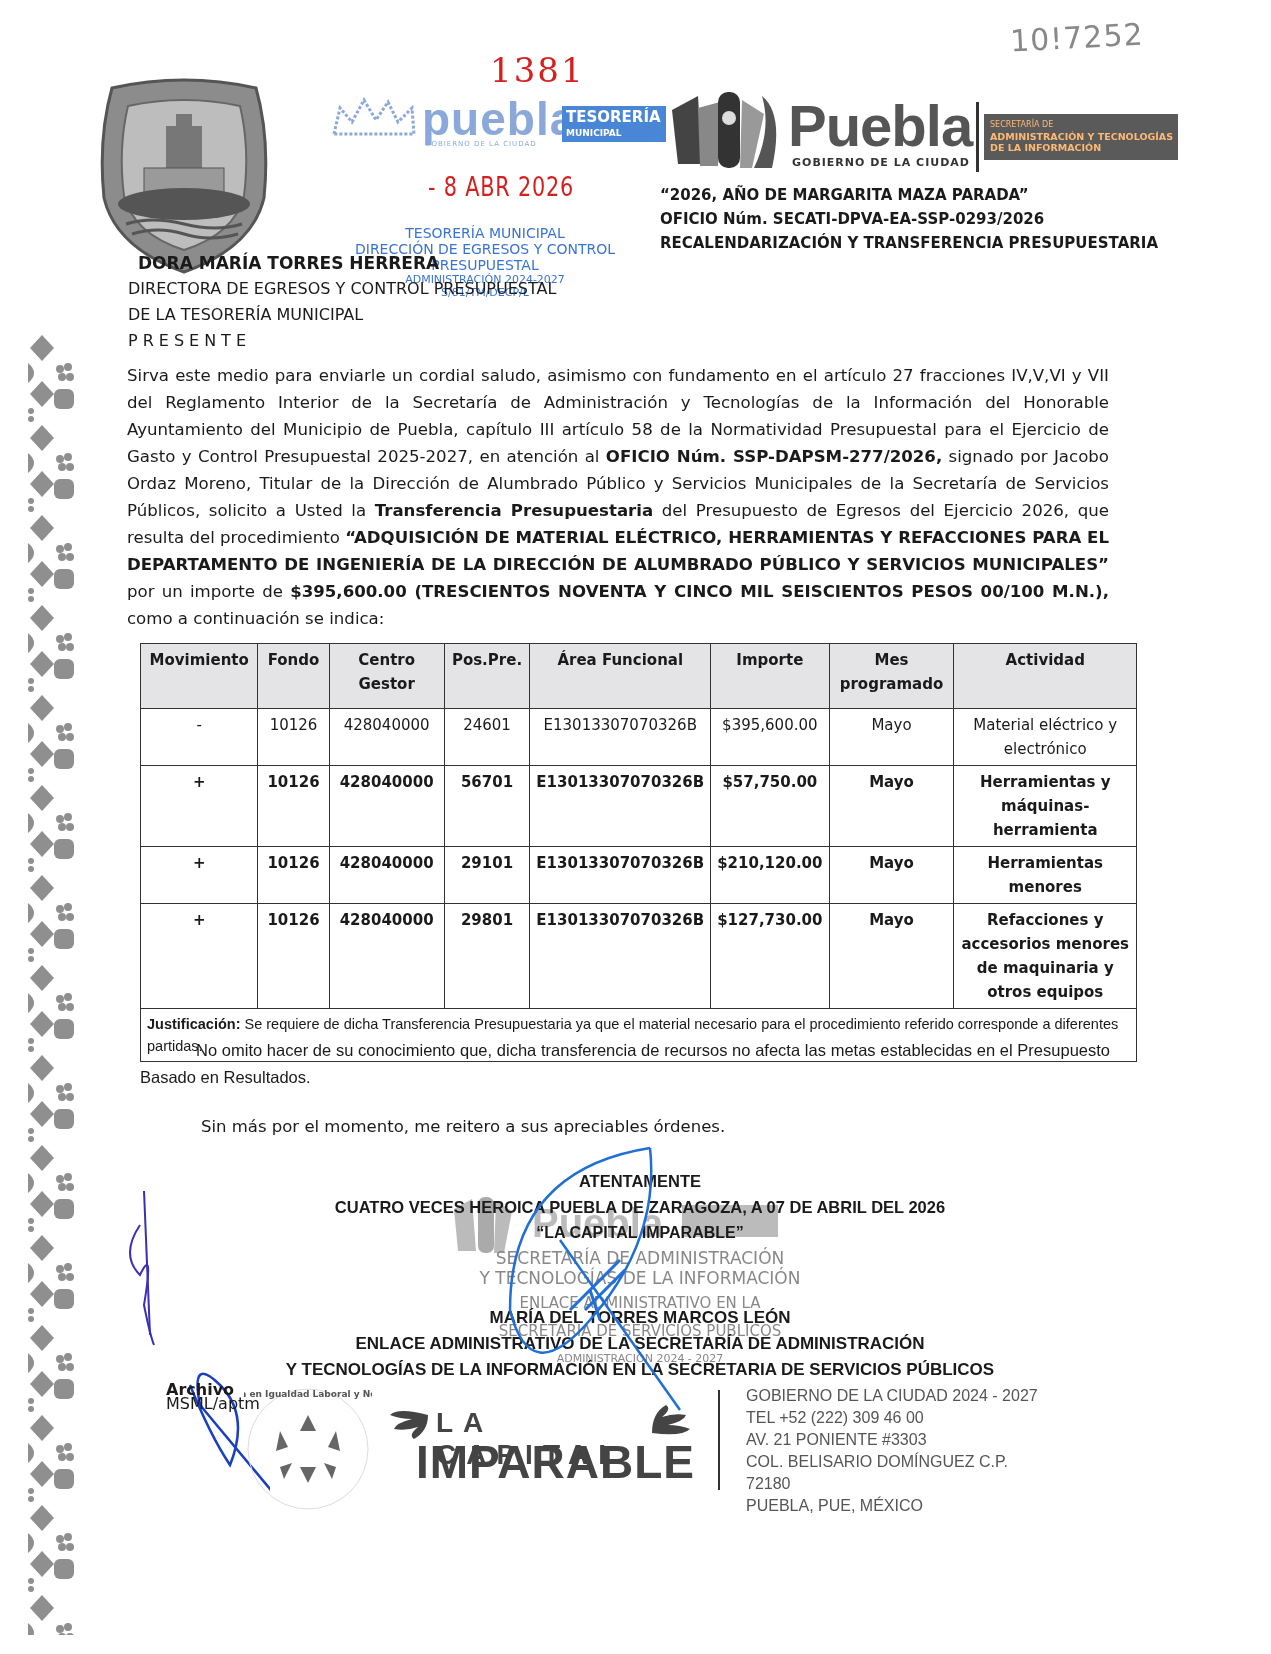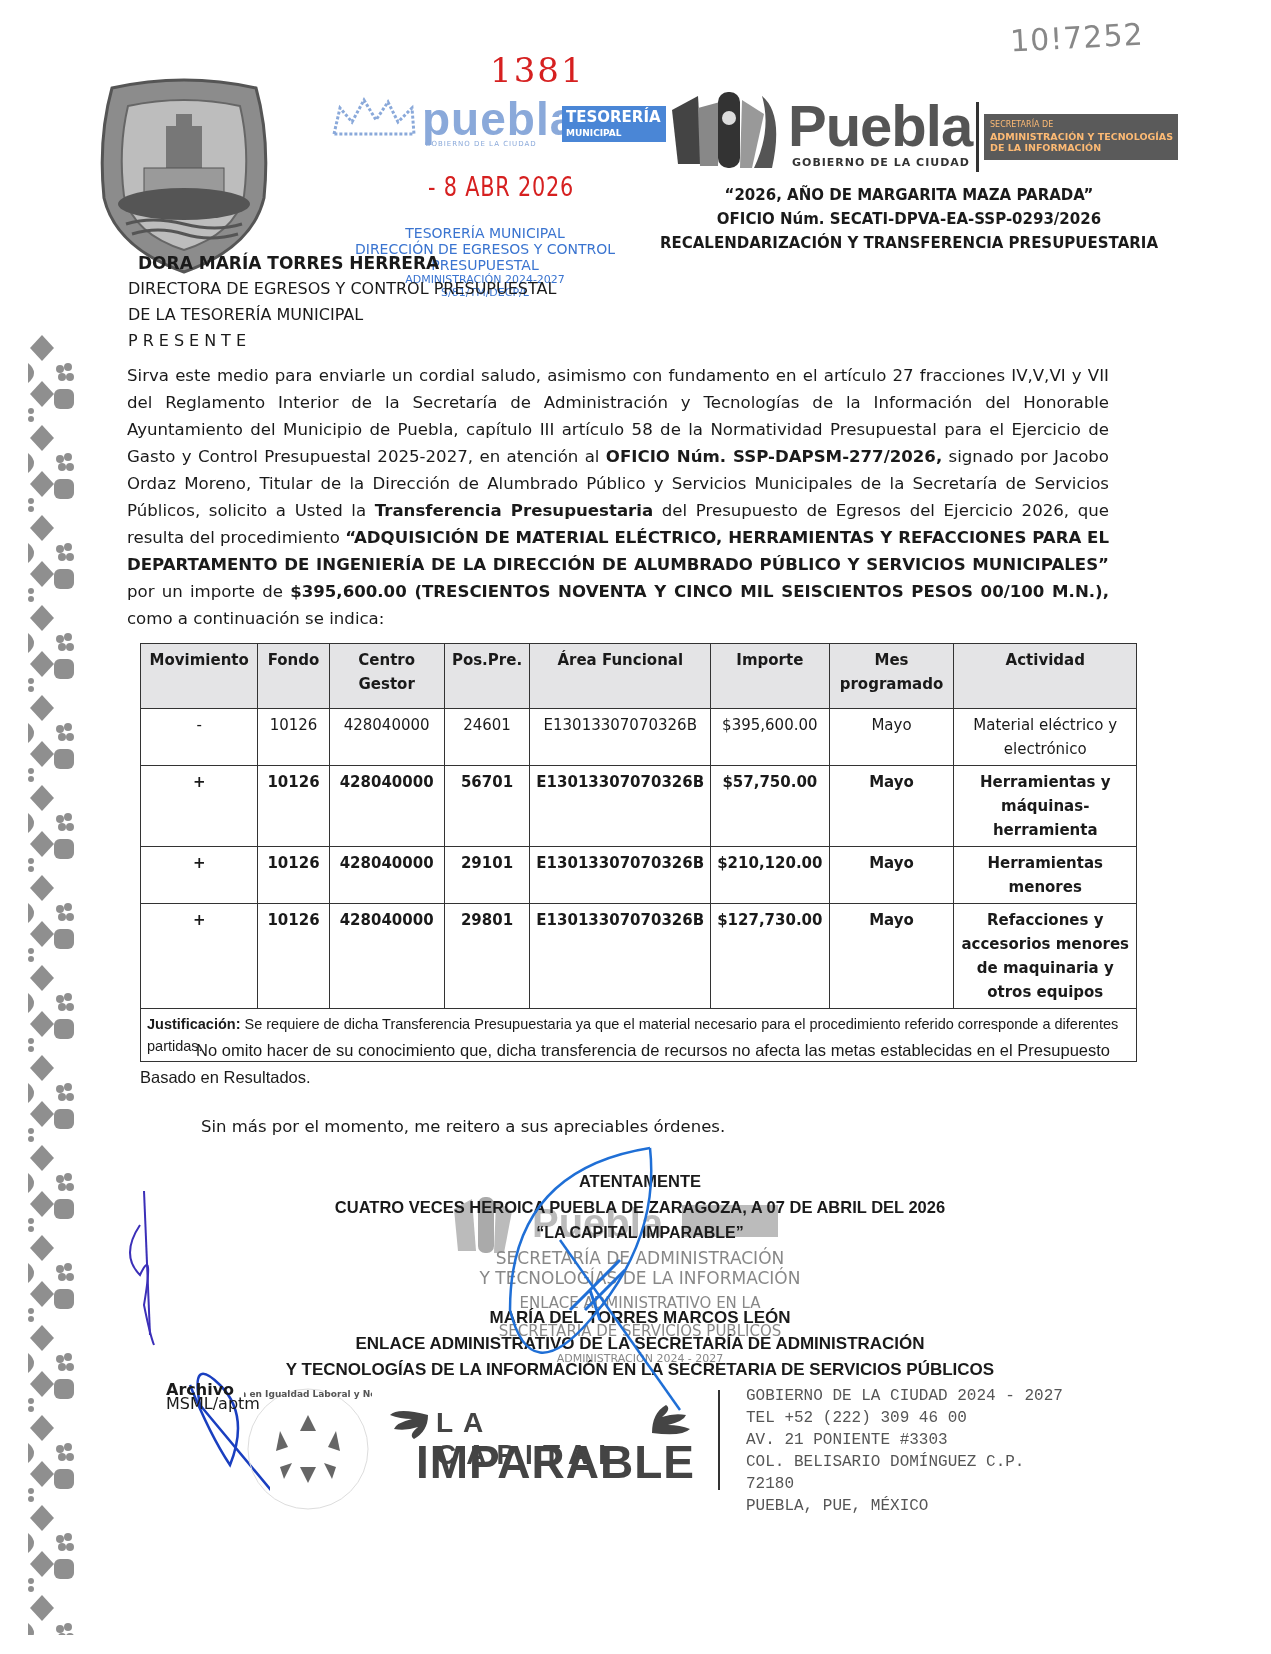--- a/index.html
+++ b/index.html
@@ -24,21 +24,21 @@
   .stamp-dept .small { font-size:11px; line-height:13px; }
 
   .puebla-logo { left:668px; top:90px; width:510px; height:82px; }
   .puebla-logo .word { position:absolute; left:120px; top:2px; font-family:"Liberation Sans", sans-serif; font-weight:bold; font-size:58px; color:#555; letter-spacing:-1px; }
   .puebla-logo .gob { position:absolute; left:124px; top:66px; font-size:11px; font-weight:bold; color:#333; letter-spacing:1px; }
   .puebla-logo .sep { position:absolute; left:308px; top:12px; width:3px; height:70px; background:#333; }
   .puebla-logo .sec-box { position:absolute; left:316px; top:24px; width:194px; height:46px; background:#5a5a5a; color:#fdba74; }
   .puebla-logo .sec-box .s1 { position:absolute; left:6px; top:6px; font-size:8px; }
   .puebla-logo .sec-box .s2 { position:absolute; left:6px; top:17px; font-size:9.5px; font-weight:bold; line-height:11px; }
 
-  .header-right { right:113px; top:183px; text-align:center; font-weight:bold; font-size:15px; line-height:24px; color:#1a1a1a; }
+  .header-right { right:113px; top:183px; text-align:left; font-weight:bold; font-size:15px; line-height:24px; color:#1a1a1a; }
 
   
   .addr { left:128px; top:250px; font-size:16px; line-height:26px; }
   .addr .name { font-weight:bold; font-size:17px;margin-left:10px; }
   .addr .presente { letter-spacing:5px; }
 
   
   .body-para { left:127px; top:362px; width:982px; font-size:16.6px; line-height:27px; text-align:justify; }
   .body-para b { font-weight:bold; }
 
@@ -63,21 +63,21 @@
 
   .archivo { left:166px; top:1383px; font-size:16px; line-height:14px; }
   .archivo b { font-weight:bold; }
   .norma-seal { left:244px; top:1385px; width:128px; height:128px; }
 
   .capital-logo { left:388px; top:1403px; width:305px; height:90px; color:#444; }
   .capital-logo .l1 { position:absolute; left:48px; top:4px; font-family:"Liberation Sans", sans-serif; font-weight:bold; font-size:28px; letter-spacing:10px; }
   .capital-logo .l2 { position:absolute; left:28px; top:32px; font-family:"Liberation Sans", sans-serif; font-weight:bold; font-size:46px; letter-spacing:1px; }
 
   .footer-sep { left:718px; top:1390px; width:2px; height:100px; background:#333; }
-  .footer-addr { left:746px; top:1385px; font-family:Liberation Mono, monospace; font-size:16px; line-height:22px; color:#555; }
+  .footer-addr { left:746px; top:1385px; font-family:Liberation Sans, sans-serif; font-size:16px; line-height:22px; color:#555; }
 </style>
 </head>
 <body>
 
 <svg class="abs side-border" viewBox="0 0 60 1300" preserveAspectRatio="none">
   <defs>
     <pattern id="bord" x="0" y="0" width="60" height="90" patternUnits="userSpaceOnUse">
       <polygon points="14,0 26,13 14,26 2,13" fill="#8f8f8f"></polygon>
       <path d="M0,28 Q12,38 0,48 Z" fill="#8f8f8f"></path>
       <circle cx="32" cy="34" r="4" fill="#8f8f8f"></circle>

